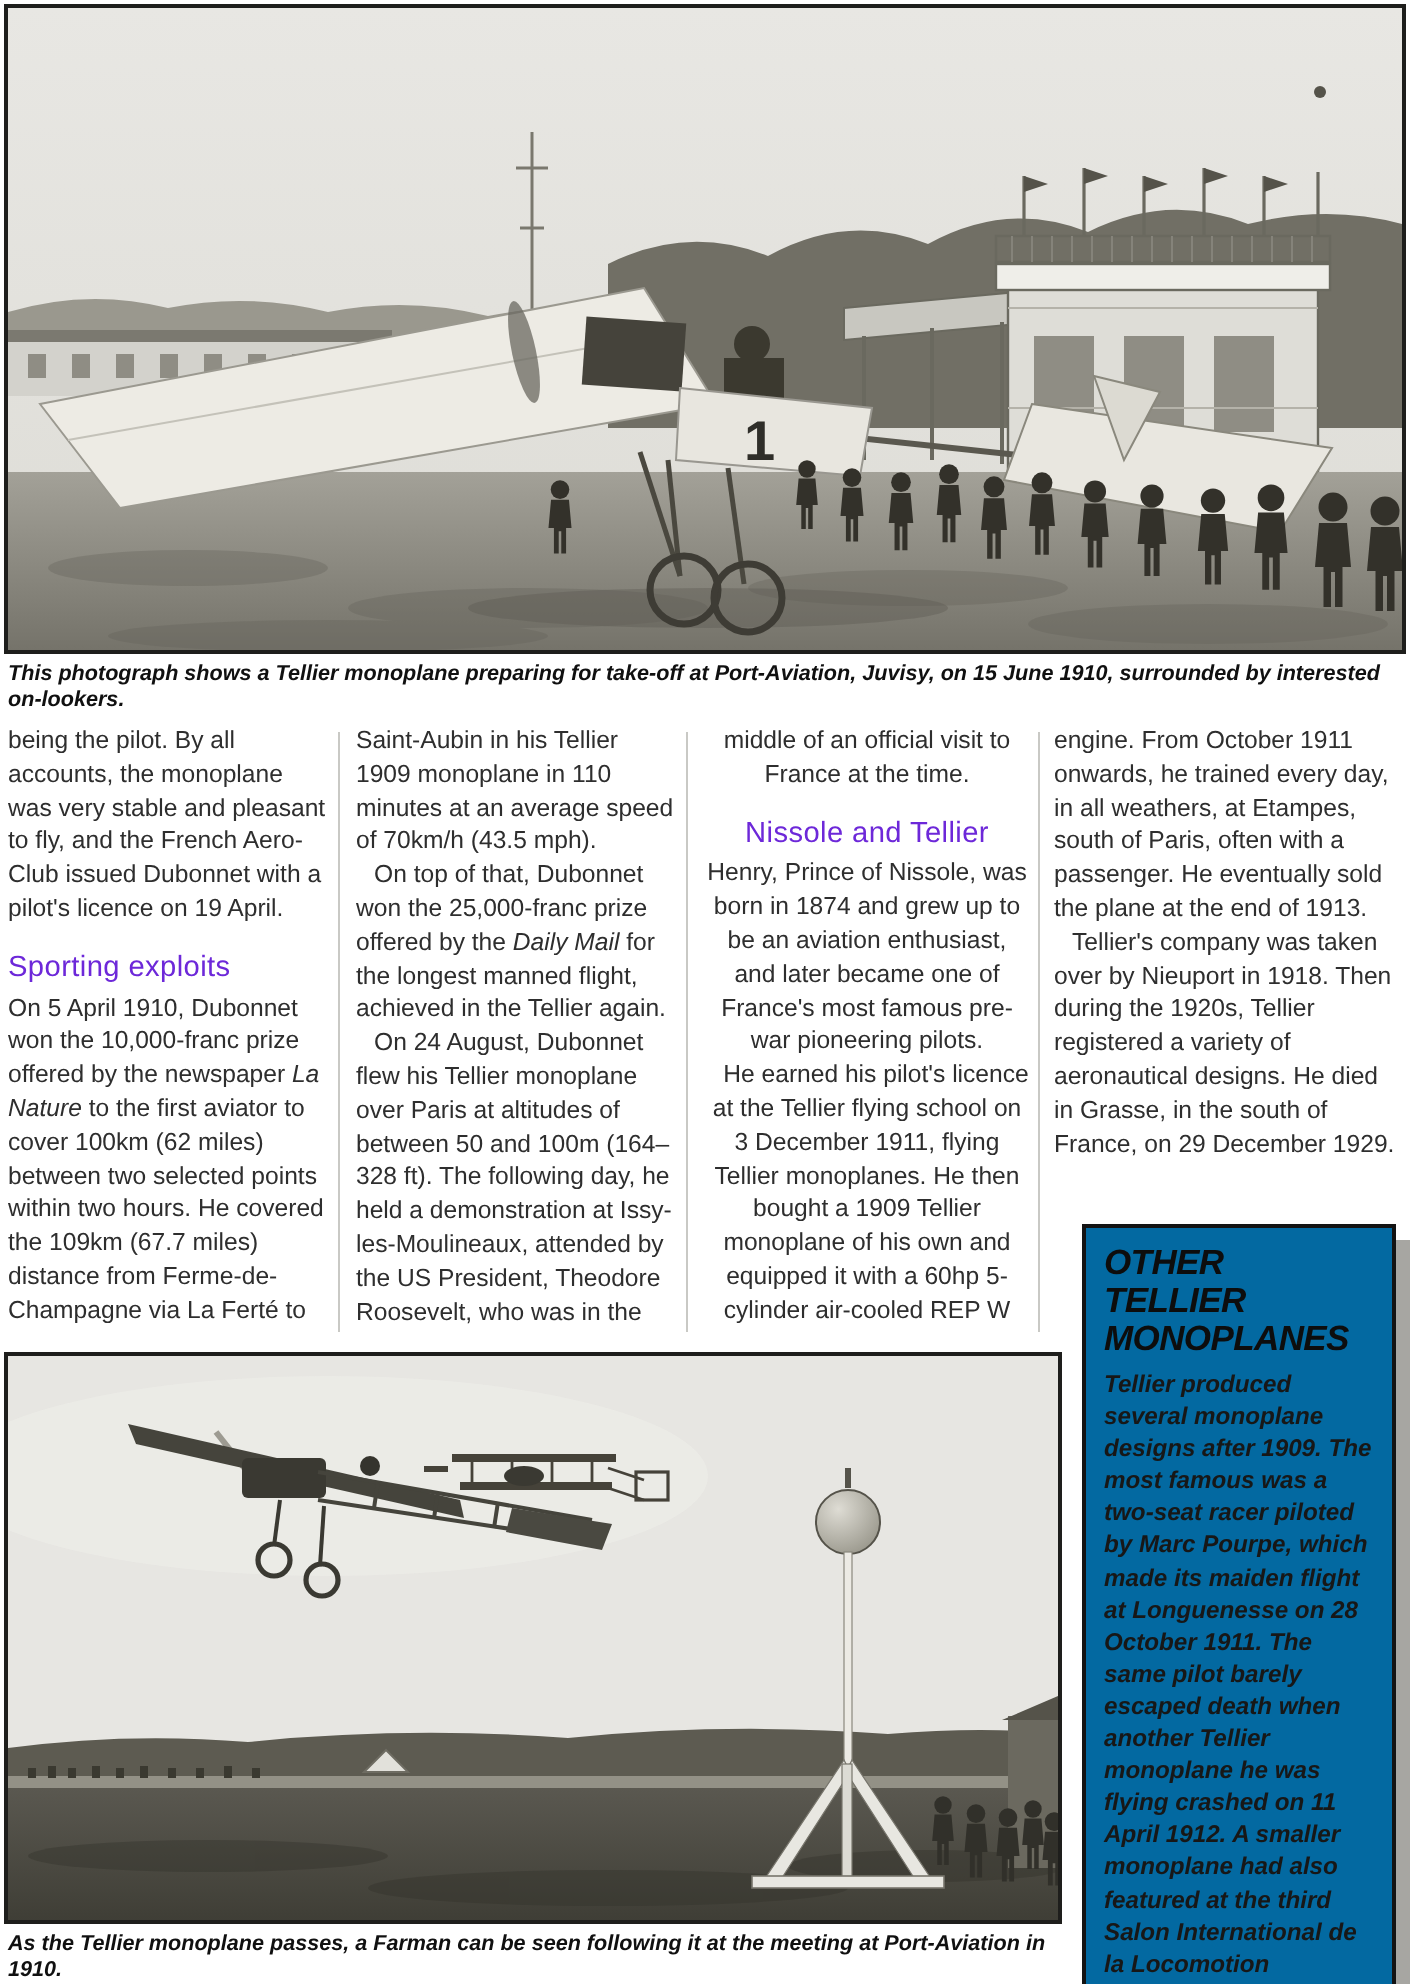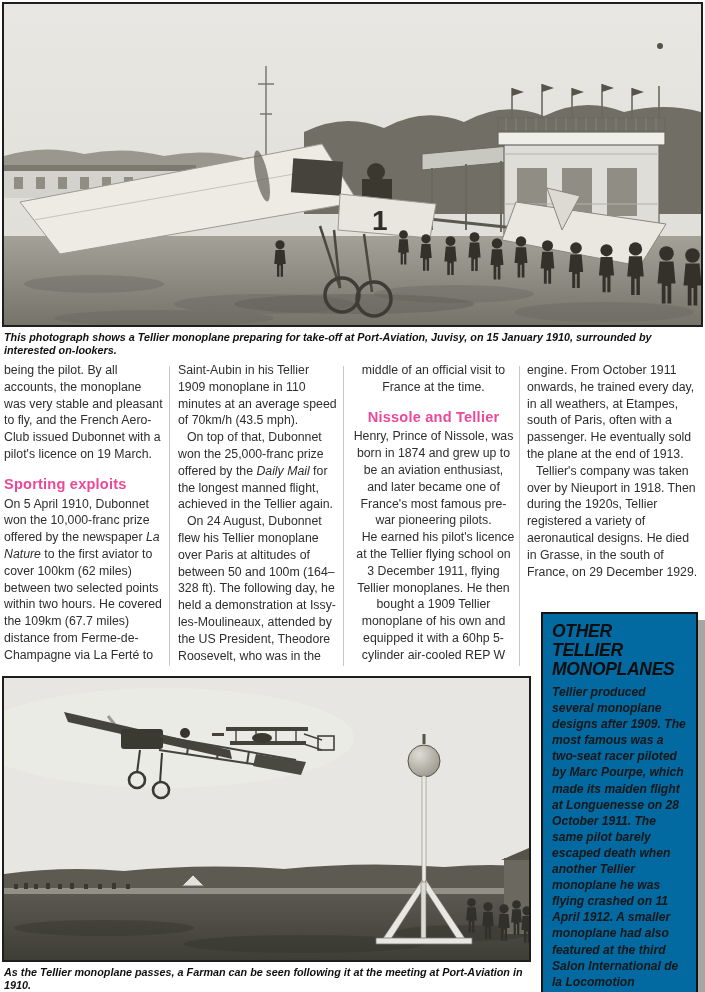--- a/index.html
+++ b/index.html
@@ -22,21 +22,21 @@
   .col{
     position:absolute;top:362px;font-size:12.3px;line-height:16.8px;color:#2e2e2e;
   }
   #col-1{left:4px;width:161px;}
   #col-2{left:178px;width:160px;}
   #col-3{left:352px;width:163px;text-align:center;}
   #col-4{left:527px;width:174px;}
   .col p{margin:0;}
   .col p.indent{text-indent:9px;}
   .col-heading{
-    font-size:14.6px;font-weight:bold;color:#ec4899;margin:13px 0 3px 0;letter-spacing:0.2px;
+    font-size:14.6px;font-weight:normal;color:#6d28d9;margin:13px 0 3px 0;letter-spacing:0.2px;
   }
   .col em{font-style:italic;}
   .vrule{position:absolute;top:366px;width:1px;height:300px;background:#c9c9c5;}
   #vrule-1{left:169px;}
   #vrule-2{left:343px;}
   #vrule-3{left:519px;}
   .sidebar-box{
     position:absolute;left:541px;top:612px;width:157px;height:460px;box-sizing:border-box;
     background:#0369a1;border:2px solid #131313;box-shadow:7px 8px 0 #a7a6a2;
     padding:8px 9px 6px 9px;overflow:hidden;
@@ -195,28 +195,28 @@
         <use href="#psn" transform="translate(562,238) scale(2.0)"></use>
         <use href="#psn" transform="translate(592,240) scale(2.1)"></use>
         <use href="#psn" transform="translate(620,238) scale(2.3)"></use>
         <use href="#psn" transform="translate(650,242) scale(2.5)"></use>
         <use href="#psn" transform="translate(676,244) scale(2.5)"></use>
       </g>
       <circle cx="656" cy="42" r="3" fill="#55534a"></circle>
     </svg>
   </div>
 
-  <div class="caption" id="caption-top">This photograph shows a Tellier monoplane preparing for take-off at Port-Aviation, Juvisy, on 15 January 1910, surrounded by interested on-lookers.</div>
+  <div class="caption" id="caption-top">This photograph shows a Tellier monoplane preparing for take-off at Port-Aviation, Juvisy, on 15 June 1910, surrounded by interested on-lookers.</div>
 
   <div class="vrule" id="vrule-1"></div>
   <div class="vrule" id="vrule-2"></div>
   <div class="vrule" id="vrule-3"></div>
 
   <div class="col" id="col-1">
-    <p>being the pilot. By all accounts, the monoplane was very stable and pleasant to fly, and the French Aero-Club issued Dubonnet with a pilot's licence on 19 March.</p>
+    <p>being the pilot. By all accounts, the monoplane was very stable and pleasant to fly, and the French Aero-Club issued Dubonnet with a pilot's licence on 19 April.</p>
     <h3 class="col-heading">Sporting exploits</h3>
     <p><span>On 5 April 1910, Dubonnet won the 10,000-franc prize offered by the newspaper </span><em>La Nature</em><span> to the first aviator to cover 100km (62 miles) between two selected points within two hours. He covered the 109km (67.7 miles) distance from Ferme-de-Champagne via La Ferté to</span></p>
   </div>
 
   <div class="col" id="col-2">
     <p>Saint-Aubin in his Tellier 1909 monoplane in 110 minutes at an average speed of 70km/h (43.5 mph).</p>
     <p class="indent"><span>On top of that, Dubonnet won the 25,000-franc prize offered by the </span><em>Daily Mail</em><span> for the longest manned flight, achieved in the Tellier again.</span></p>
     <p class="indent">On 24 August, Dubonnet flew his Tellier monoplane over Paris at altitudes of between 50 and 100m (164–328 ft). The following day, he held a demonstration at Issy-les-Moulineaux, attended by the US President, Theodore Roosevelt, who was in the</p>
   </div>
 

